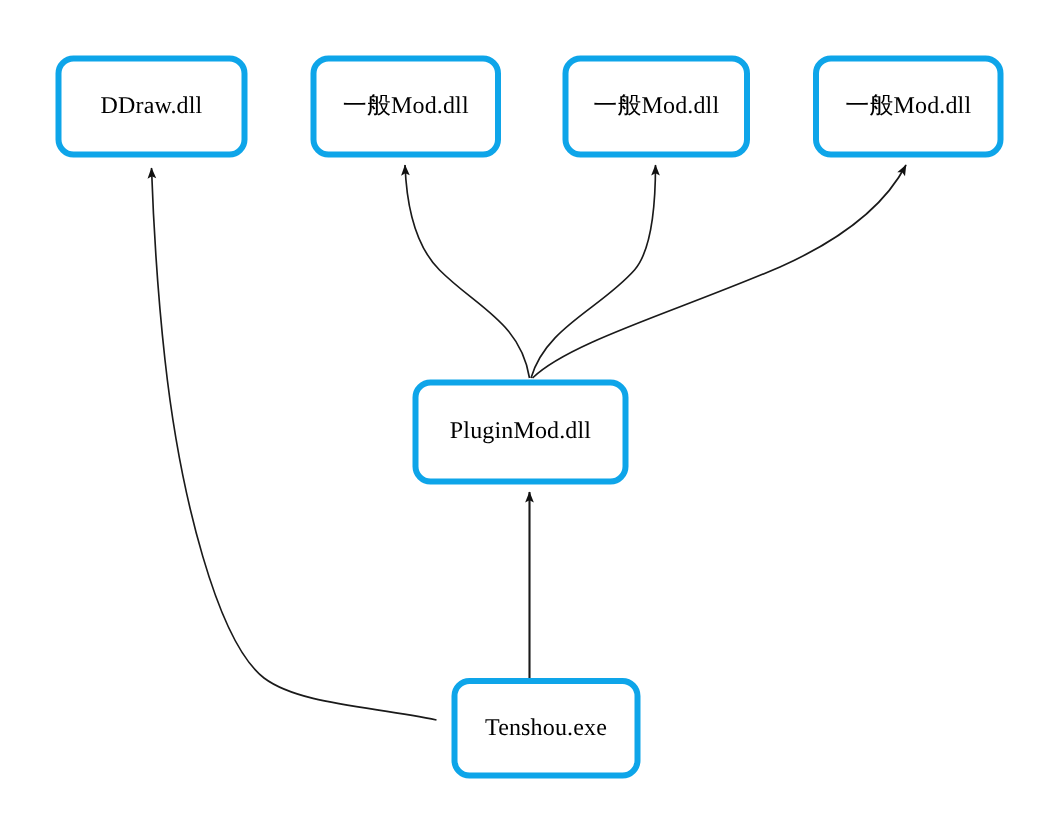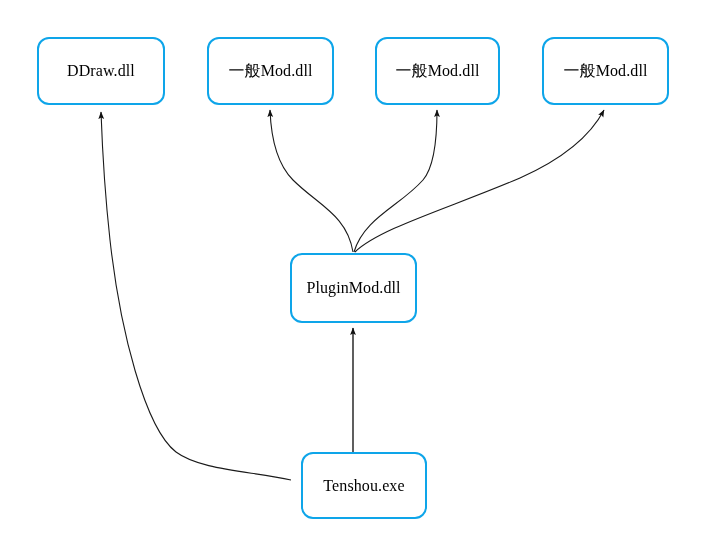--- a/index.html
+++ b/index.html
@@ -20,21 +20,21 @@
     position: absolute;
     left: 0;
     top: 0;
     width: 708px;
     height: 549px;
   }
   .node {
     position: absolute;
     box-sizing: border-box;
     background: #ffffff;
-    border: 2px solid #0ea5e9;
+    border: 4px solid #0ea5e9;
     border-radius: 12px;
     display: flex;
     align-items: center;
     justify-content: center;
     z-index: 2;
   }
   .node-label {
     font-family: "Liberation Serif", "DejaVu Serif", serif;
     font-size: 16px;
     color: #000000;
@@ -75,21 +75,21 @@
   </div>
 
   <div class="node" style="left:375px; top:37px; width:125px; height:68px;">
     <span class="node-label">一般Mod.dll</span>
   </div>
 
   <div class="node" style="left:542px; top:37px; width:127px; height:68px;">
     <span class="node-label">一般Mod.dll</span>
   </div>
 
-  <div class="node" style="left:290px; top:253px; width:127px; height:70px;">
+  <div class="node" style="left:275px; top:253px; width:144px; height:70px;">
     <span class="node-label">PluginMod.dll</span>
   </div>
 
   <div class="node" style="left:301px; top:452px; width:126px; height:67px;">
     <span class="node-label">Tenshou.exe</span>
   </div>
 
 </div>
 
 </body></html>

